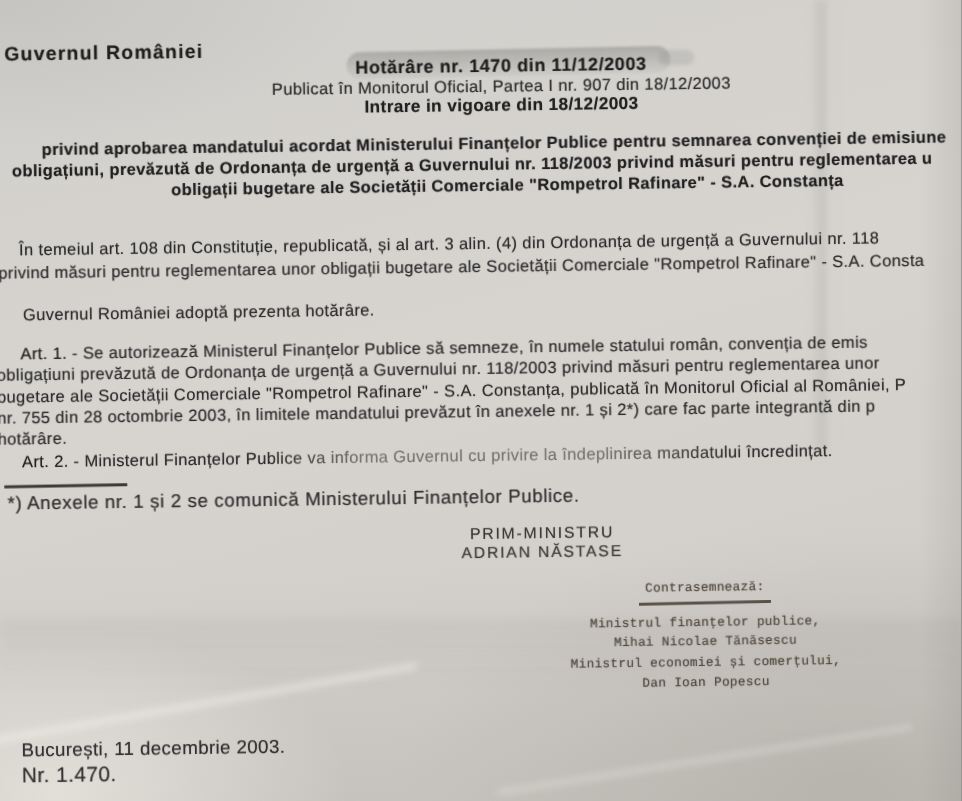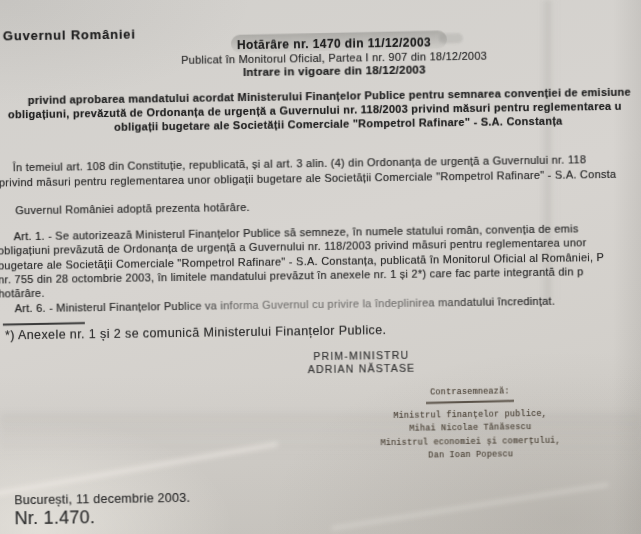--- a/index.html
+++ b/index.html
@@ -63,21 +63,21 @@
   .prim .line{position:static;display:block;font-size:10.5px;letter-spacing:1.2px;color:#383838;}
 
   .typed{font-family:"Liberation Mono","DejaVu Sans Mono",monospace;font-size:8.5px;
     color:#51493e;letter-spacing:0.2px;text-shadow:0 0 0.8px rgba(80,70,58,0.55);}
   .ct-head{position:absolute;left:378px;top:389px;width:180px;text-align:center;}
   .ct-underline{position:absolute;left:424px;top:402.5px;width:88px;height:1.5px;background:#5a5248;transform:rotate(-0.5deg);}
   .ct-lines{position:absolute;left:368px;top:410.5px;width:200px;text-align:center;line-height:13.6px;}
   .ct-lines .line{position:static;display:block;}
 
   .footer1{left:11px;top:489px;font-size:12.5px;color:#303030;}
-  .footer2{left:11px;top:503.5px;font-size:18px;color:#303030;}
+  .footer2{left:11px;top:503.5px;font-size:14px;color:#303030;}
 
   .highlight{position:absolute;left:234px;top:33px;width:216px;height:18px;border-radius:9px;
     background:linear-gradient(to bottom, rgba(118,118,114,0.42), rgba(146,146,142,0.22) 75%, rgba(160,160,156,0.12));
     filter:blur(0.7px);transform:rotate(-0.4deg);}
   .highlight::after{content:"";position:absolute;right:-16px;top:3px;width:24px;height:10px;border-radius:6px;
     background:rgba(130,130,126,0.22);filter:blur(1.2px);}
 </style>
 </head>
 <body>
 
@@ -106,21 +106,21 @@
     <div class="line intro1">În temeiul art. 108 din Constituție, republicată, și al art. 3 alin. (4) din Ordonanța de urgență a Guvernului nr. 118</div>
     <div class="line intro2">privind măsuri pentru reglementarea unor obligații bugetare ale Societății Comerciale "Rompetrol Rafinare" - S.A. Consta</div>
     <div class="line adopt">Guvernul României adoptă prezenta hotărâre.</div>
 
     <div class="line a1l1"><b class="artlabel">Art. 1.</b><span> - Se autorizează Ministerul Finanțelor Publice să semneze, în numele statului român, convenția de emis</span></div>
     <div class="line a1l2">obligațiuni prevăzută de Ordonanța de urgență a Guvernului nr. 118/2003 privind măsuri pentru reglementarea unor</div>
     <div class="line a1l3">bugetare ale Societății Comerciale "Rompetrol Rafinare" - S.A. Constanța, publicată în Monitorul Oficial al României, P</div>
     <div class="line a1l4">nr. 755 din 28 octombrie 2003, în limitele mandatului prevăzut în anexele nr. 1 și 2*) care fac parte integrantă din p</div>
     <div class="line a1l5">hotărâre.</div>
 
-    <div class="line a2 fade-mid"><b class="artlabel">Art. 6.</b><span> - Ministerul Finanțelor Publice va informa Guvernul cu privire la îndeplinirea mandatului încredințat.</span></div>
+    <div class="line a2 fade-mid"><b class="artlabel">Art. 2.</b><span> - Ministerul Finanțelor Publice va informa Guvernul cu privire la îndeplinirea mandatului încredințat.</span></div>
 
     <div class="fn-rule"></div>
     <div class="line footnote">*) Anexele nr. 1 și 2 se comunică Ministerului Finanțelor Publice.</div>
 
     <div class="prim">
       <span class="line">PRIM-MINISTRU</span>
       <span class="line">ADRIAN NĂSTASE</span>
     </div>
 
     <div class="line typed ct-head">Contrasemnează:</div>

